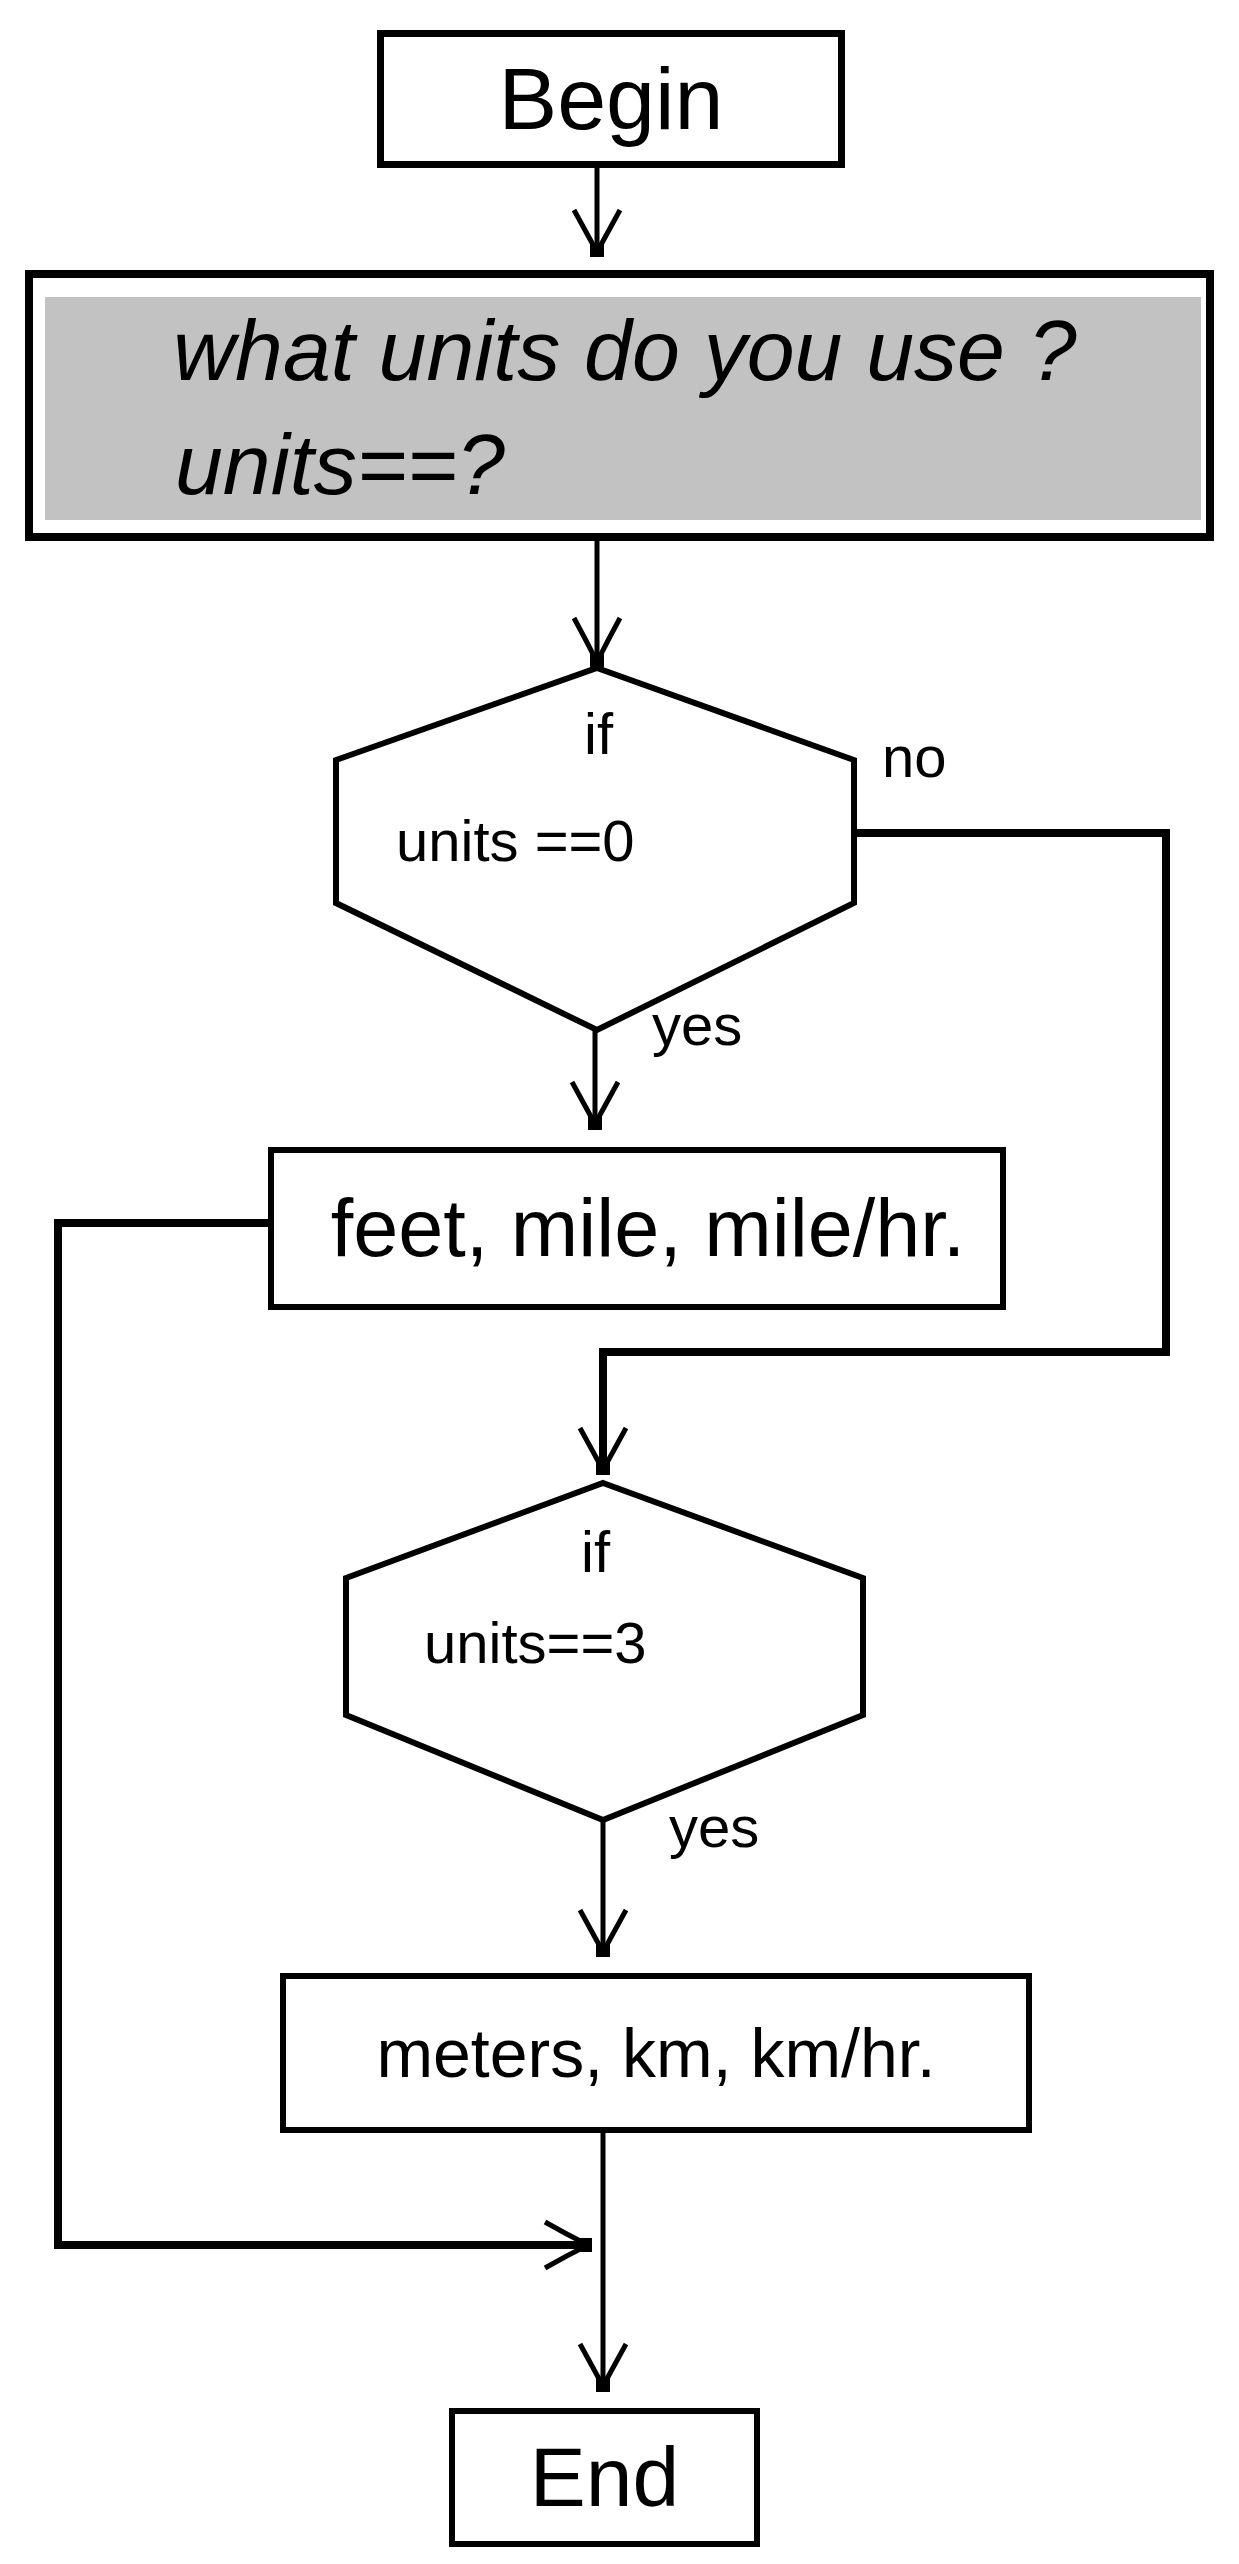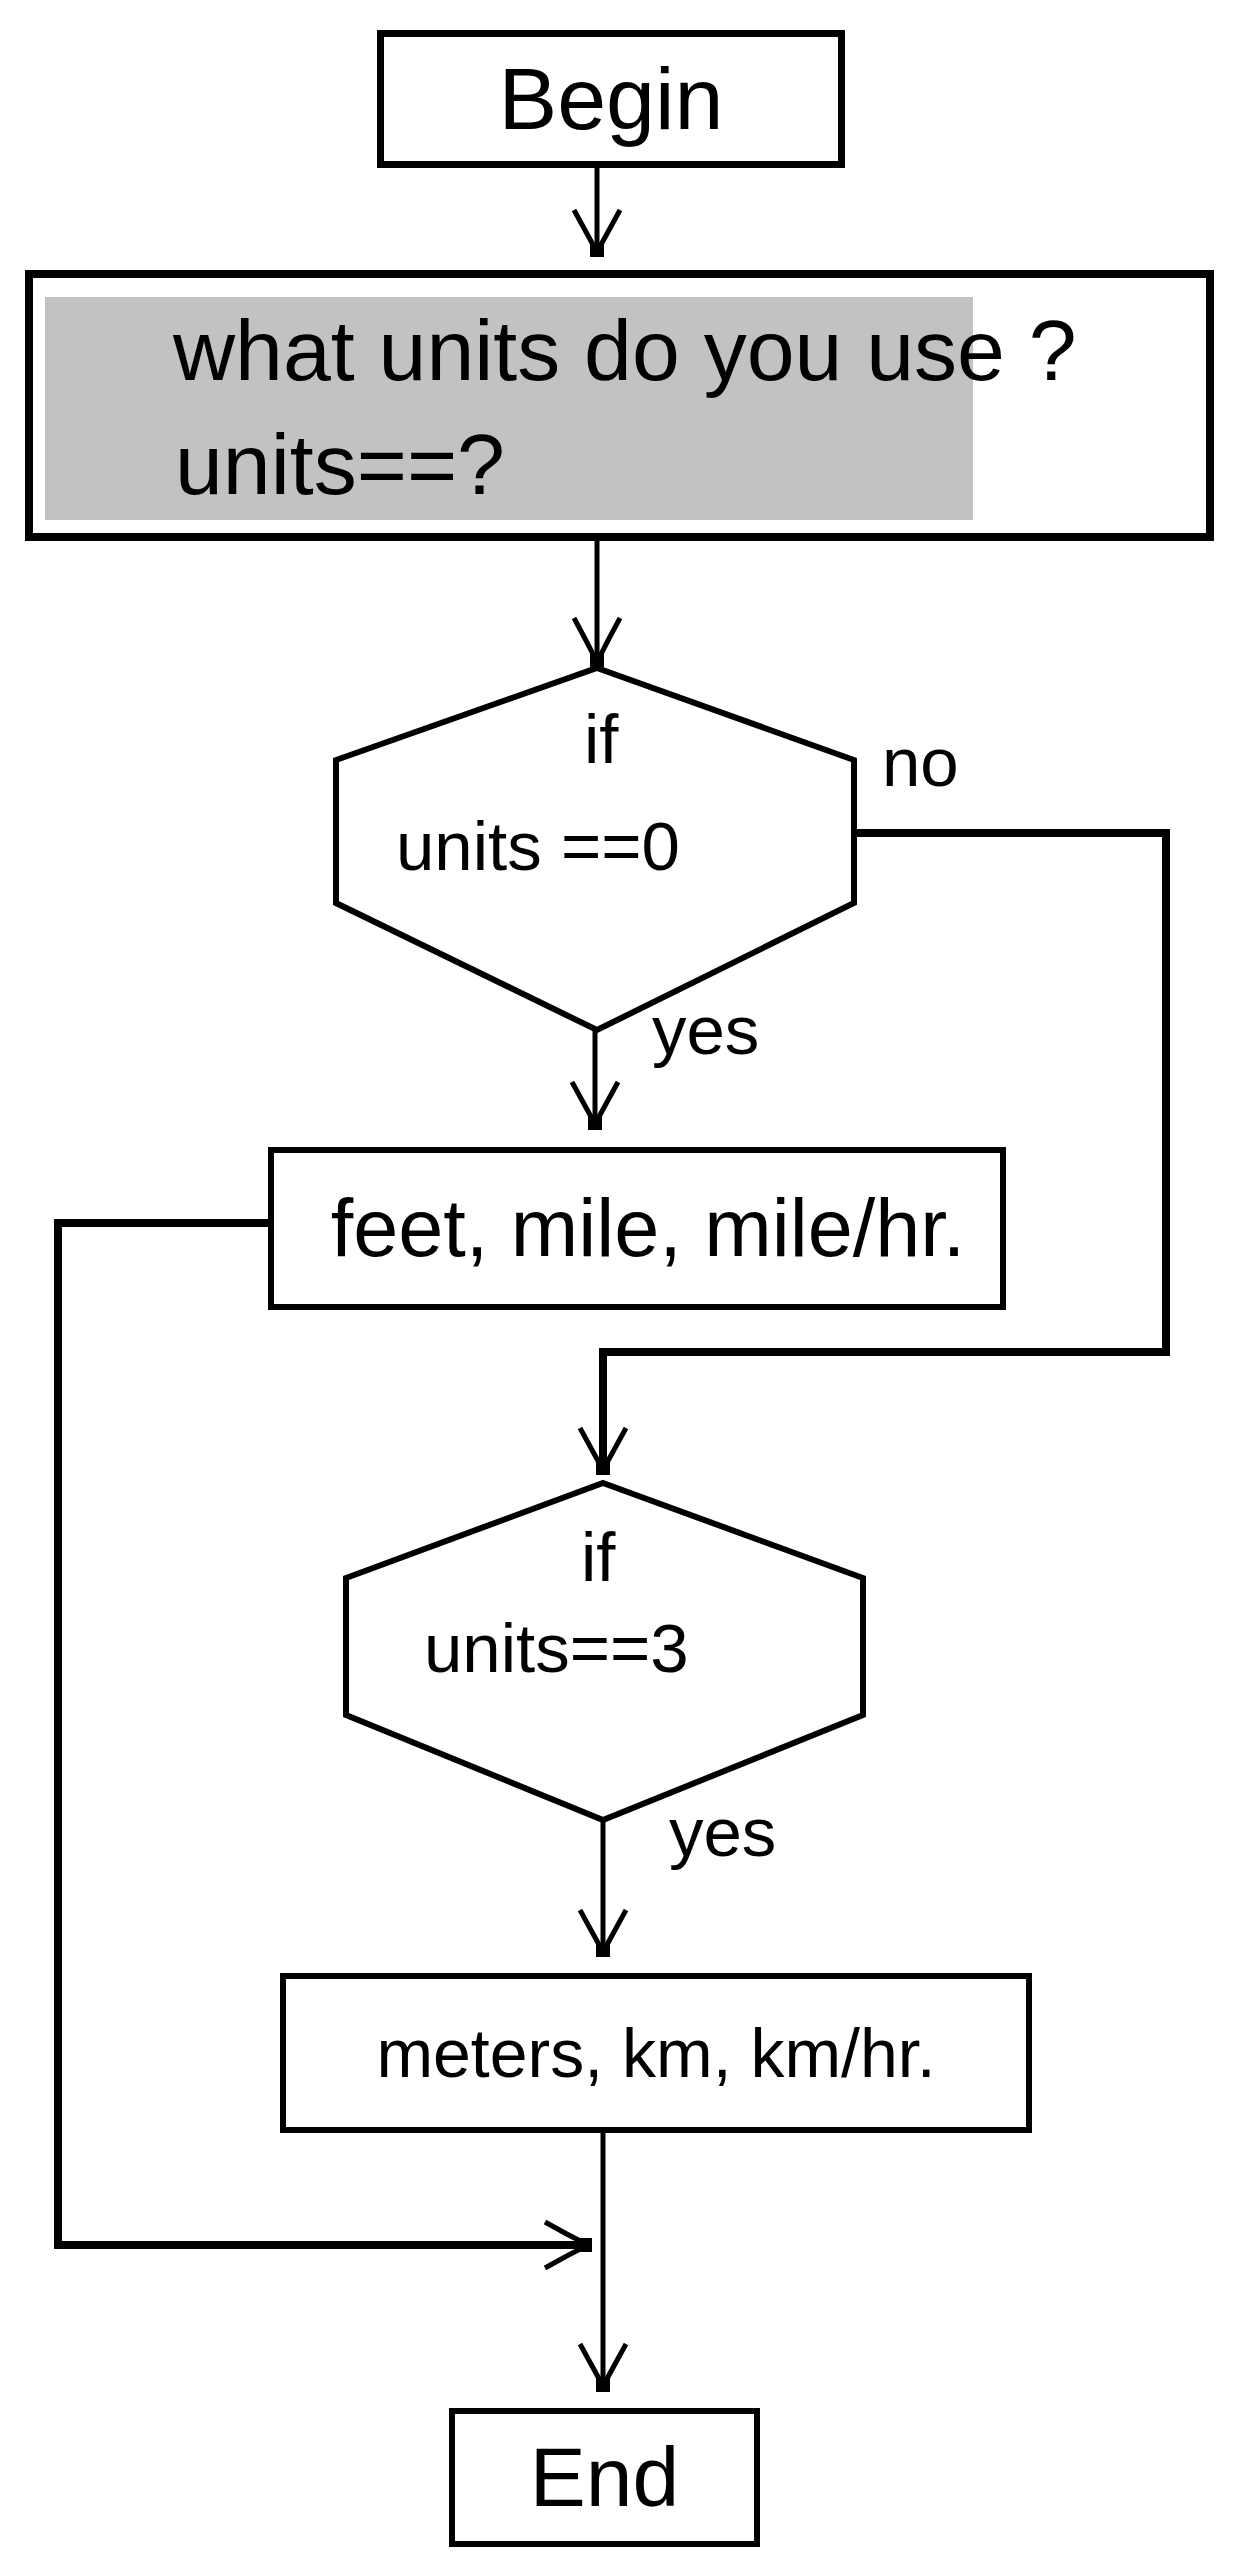--- a/index.html
+++ b/index.html
@@ -25,28 +25,29 @@
     display: flex;
     align-items: center;
     justify-content: center;
     white-space: nowrap;
     margin-top: 8px;
   }
   .b7 { border: 7px solid var(--ink); }
   .b8 { border: 8px solid var(--ink); }
   .b6 { border: 6px solid var(--ink); }
   .lbl { position: absolute; line-height: 1; white-space: nowrap; }
-  .f88 { font-size: 69px; }
+  .f88 { font-size: 58px; }
   .f86 { font-size: 86px; }
   #begin-box   { left: 377px; top: 22px;   width: 468px; height: 138px; font-size: 88px; }
   #question-box{ left: 25px;  top: 262px;  width: 1189px; height: 271px; }
   #question-gray {
     position: absolute; box-sizing: border-box;
-    left: 12px; top: 19px; width: 928px; height: 223px;
+    left: 12px; top: 19px; width: 1156px; height: 223px;
     background: var(--panel);
+    font-style: italic;
   }
   #q-line1 { left: 128px; top: 10px; }
   #q-line2 { left: 130px; top: 124px; }
   #feet-box   { left: 268px; top: 1139px; width: 738px; height: 163px; font-size: 81px; padding-left: 22px; }
   #meters-box { left: 280px; top: 1965px; width: 752px; height: 160px; font-size: 68px; }
   #end-box    { left: 449px; top: 2400px; width: 311px; height: 139px; font-size: 84px; justify-content: center; }
   #hex1-if    { left: 584px; top: 705px; }
   #hex1-cond  { left: 396px; top: 812px; }
   #hex2-if    { left: 581px; top: 1523px; }
   #hex2-cond  { left: 424px; top: 1614px; }

